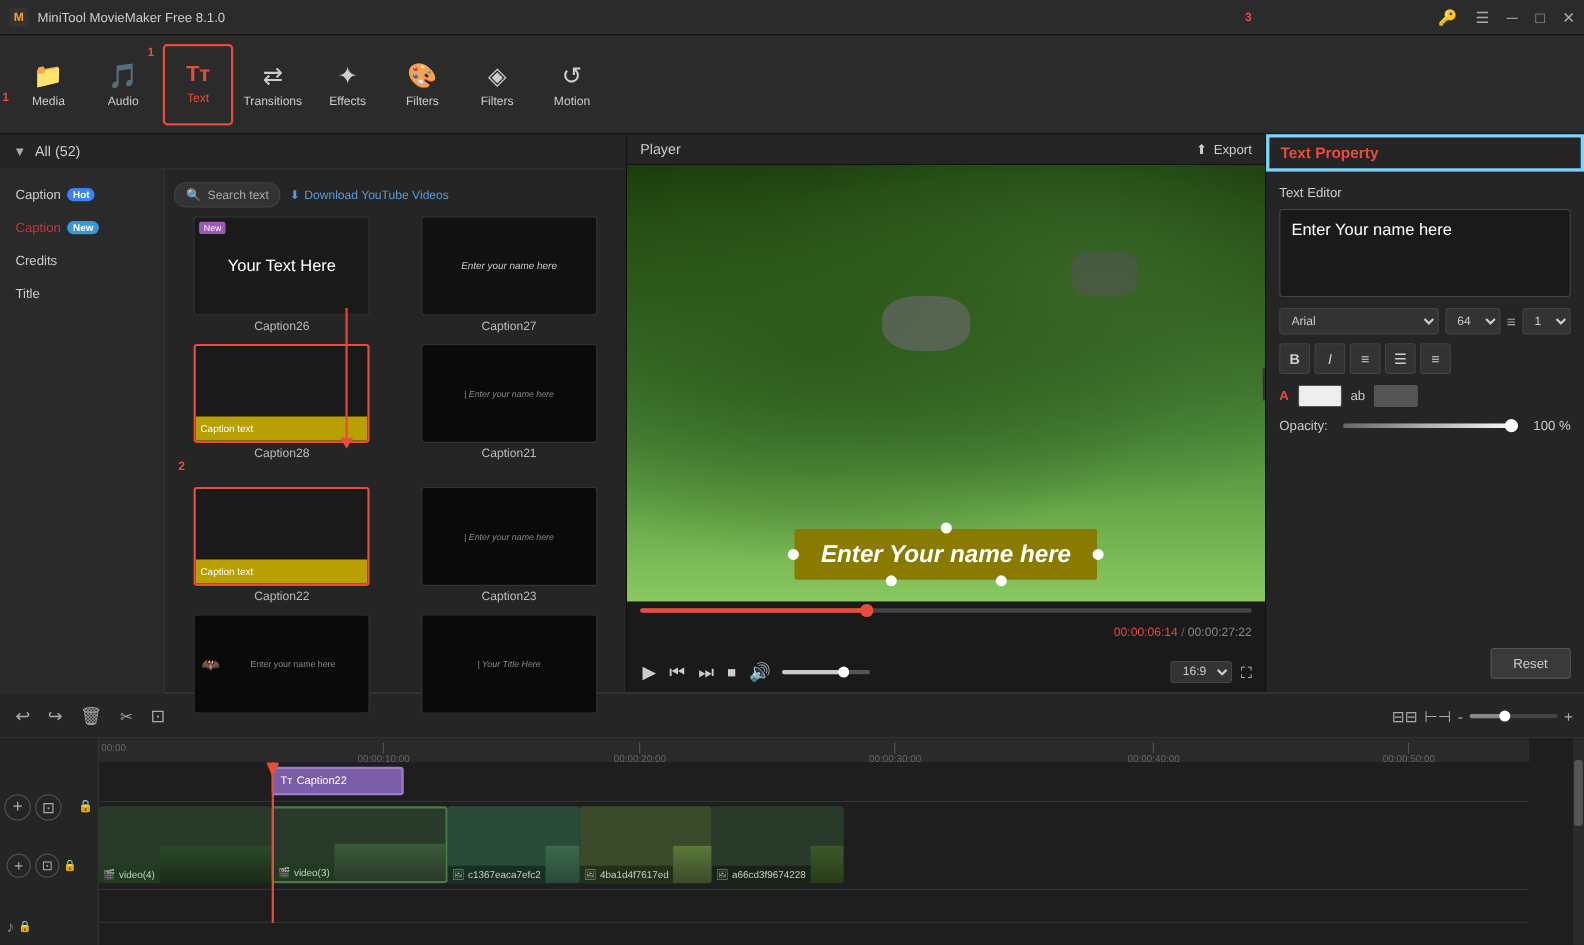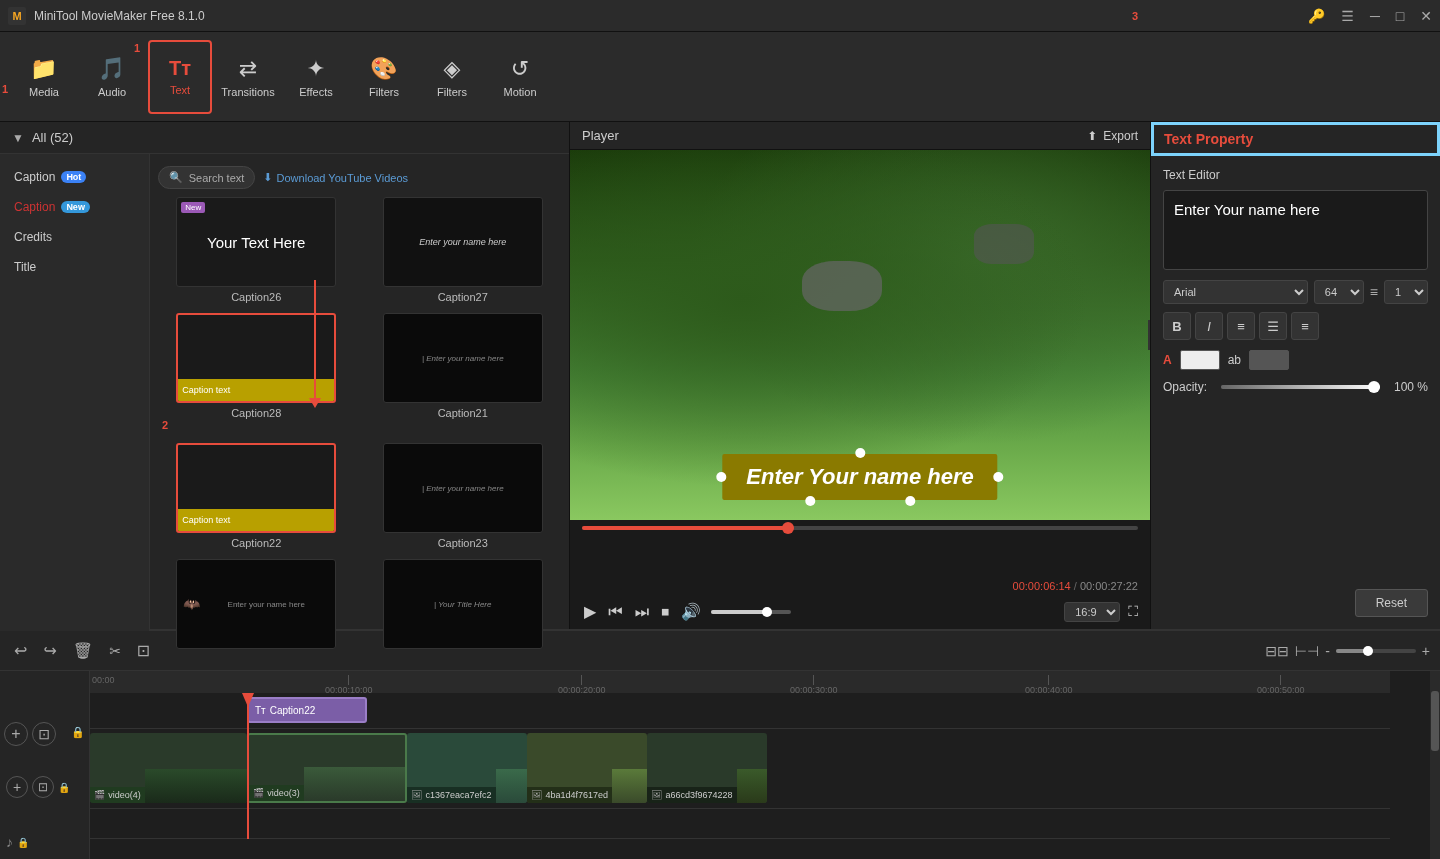--- a/index.html
+++ b/index.html
@@ -65,21 +65,21 @@
       radial-gradient(ellipse at 70% 30%, #3a6a2a 0%, transparent 50%),
       linear-gradient(to bottom, #1a3a0a 0%, #2d5a1b 30%, #4a8a3a 60%, #6aaa4a 80%, #8ac860 100%);
       position: absolute; top: 0; left: 0; width: 100%; height: 100%; }
     .caption-overlay { position: absolute; bottom: 20px; left: 50%; transform: translateX(-50%); background: #8a7a00; padding: 10px 24px; border-radius: 2px; white-space: nowrap; }
     .caption-overlay-text { color: #fff; font-size: 22px; font-weight: bold; font-style: italic; }
 
     #player-scrubber { padding: 6px 12px 0; }
     #scrubber-bar { width: 100%; height: 4px; background: #444; border-radius: 2px; position: relative; cursor: pointer; }
     #scrubber-fill { width: 37%; height: 100%; background: #e74c3c; border-radius: 2px; }
     #scrubber-thumb { width: 12px; height: 12px; background: #e74c3c; border-radius: 50%; position: absolute; top: -4px; left: 37%; transform: translateX(-50%); }
-    #time-display { display: flex; justify-content: flex-end; font-size: 11px; color: #e74c3c; padding: 2px 0; margin-top: 48px; }
+    #time-display { display: flex; justify-content: flex-end; font-size: 11px; color: #e74c3c; padding: 12px 0; }
     #player-controls { display: flex; align-items: center; padding: 6px 12px; gap: 8px; }
     .ctrl-btn { background: none; border: none; color: #ccc; font-size: 16px; cursor: pointer; padding: 2px; }
     .vol-slider { width: 80px; height: 4px; background: #555; border-radius: 2px; position: relative; cursor: pointer; }
     .vol-fill { width: 70%; height: 100%; background: #ccc; border-radius: 2px; }
     .vol-thumb { width: 10px; height: 10px; background: white; border-radius: 50%; position: absolute; top: -3px; left: 70%; transform: translateX(-50%); }
     .ratio-select { background: #333; border: 1px solid #444; color: #ccc; font-size: 11px; padding: 2px 6px; border-radius: 3px; margin-left: auto; cursor: pointer; }
     .fullscreen-btn { background: none; border: none; color: #ccc; font-size: 14px; cursor: pointer; }
 
     
     #right-panel { width: 290px; background: #252525; border-left: 1px solid #111; display: flex; flex-direction: column; padding: 12px; }

